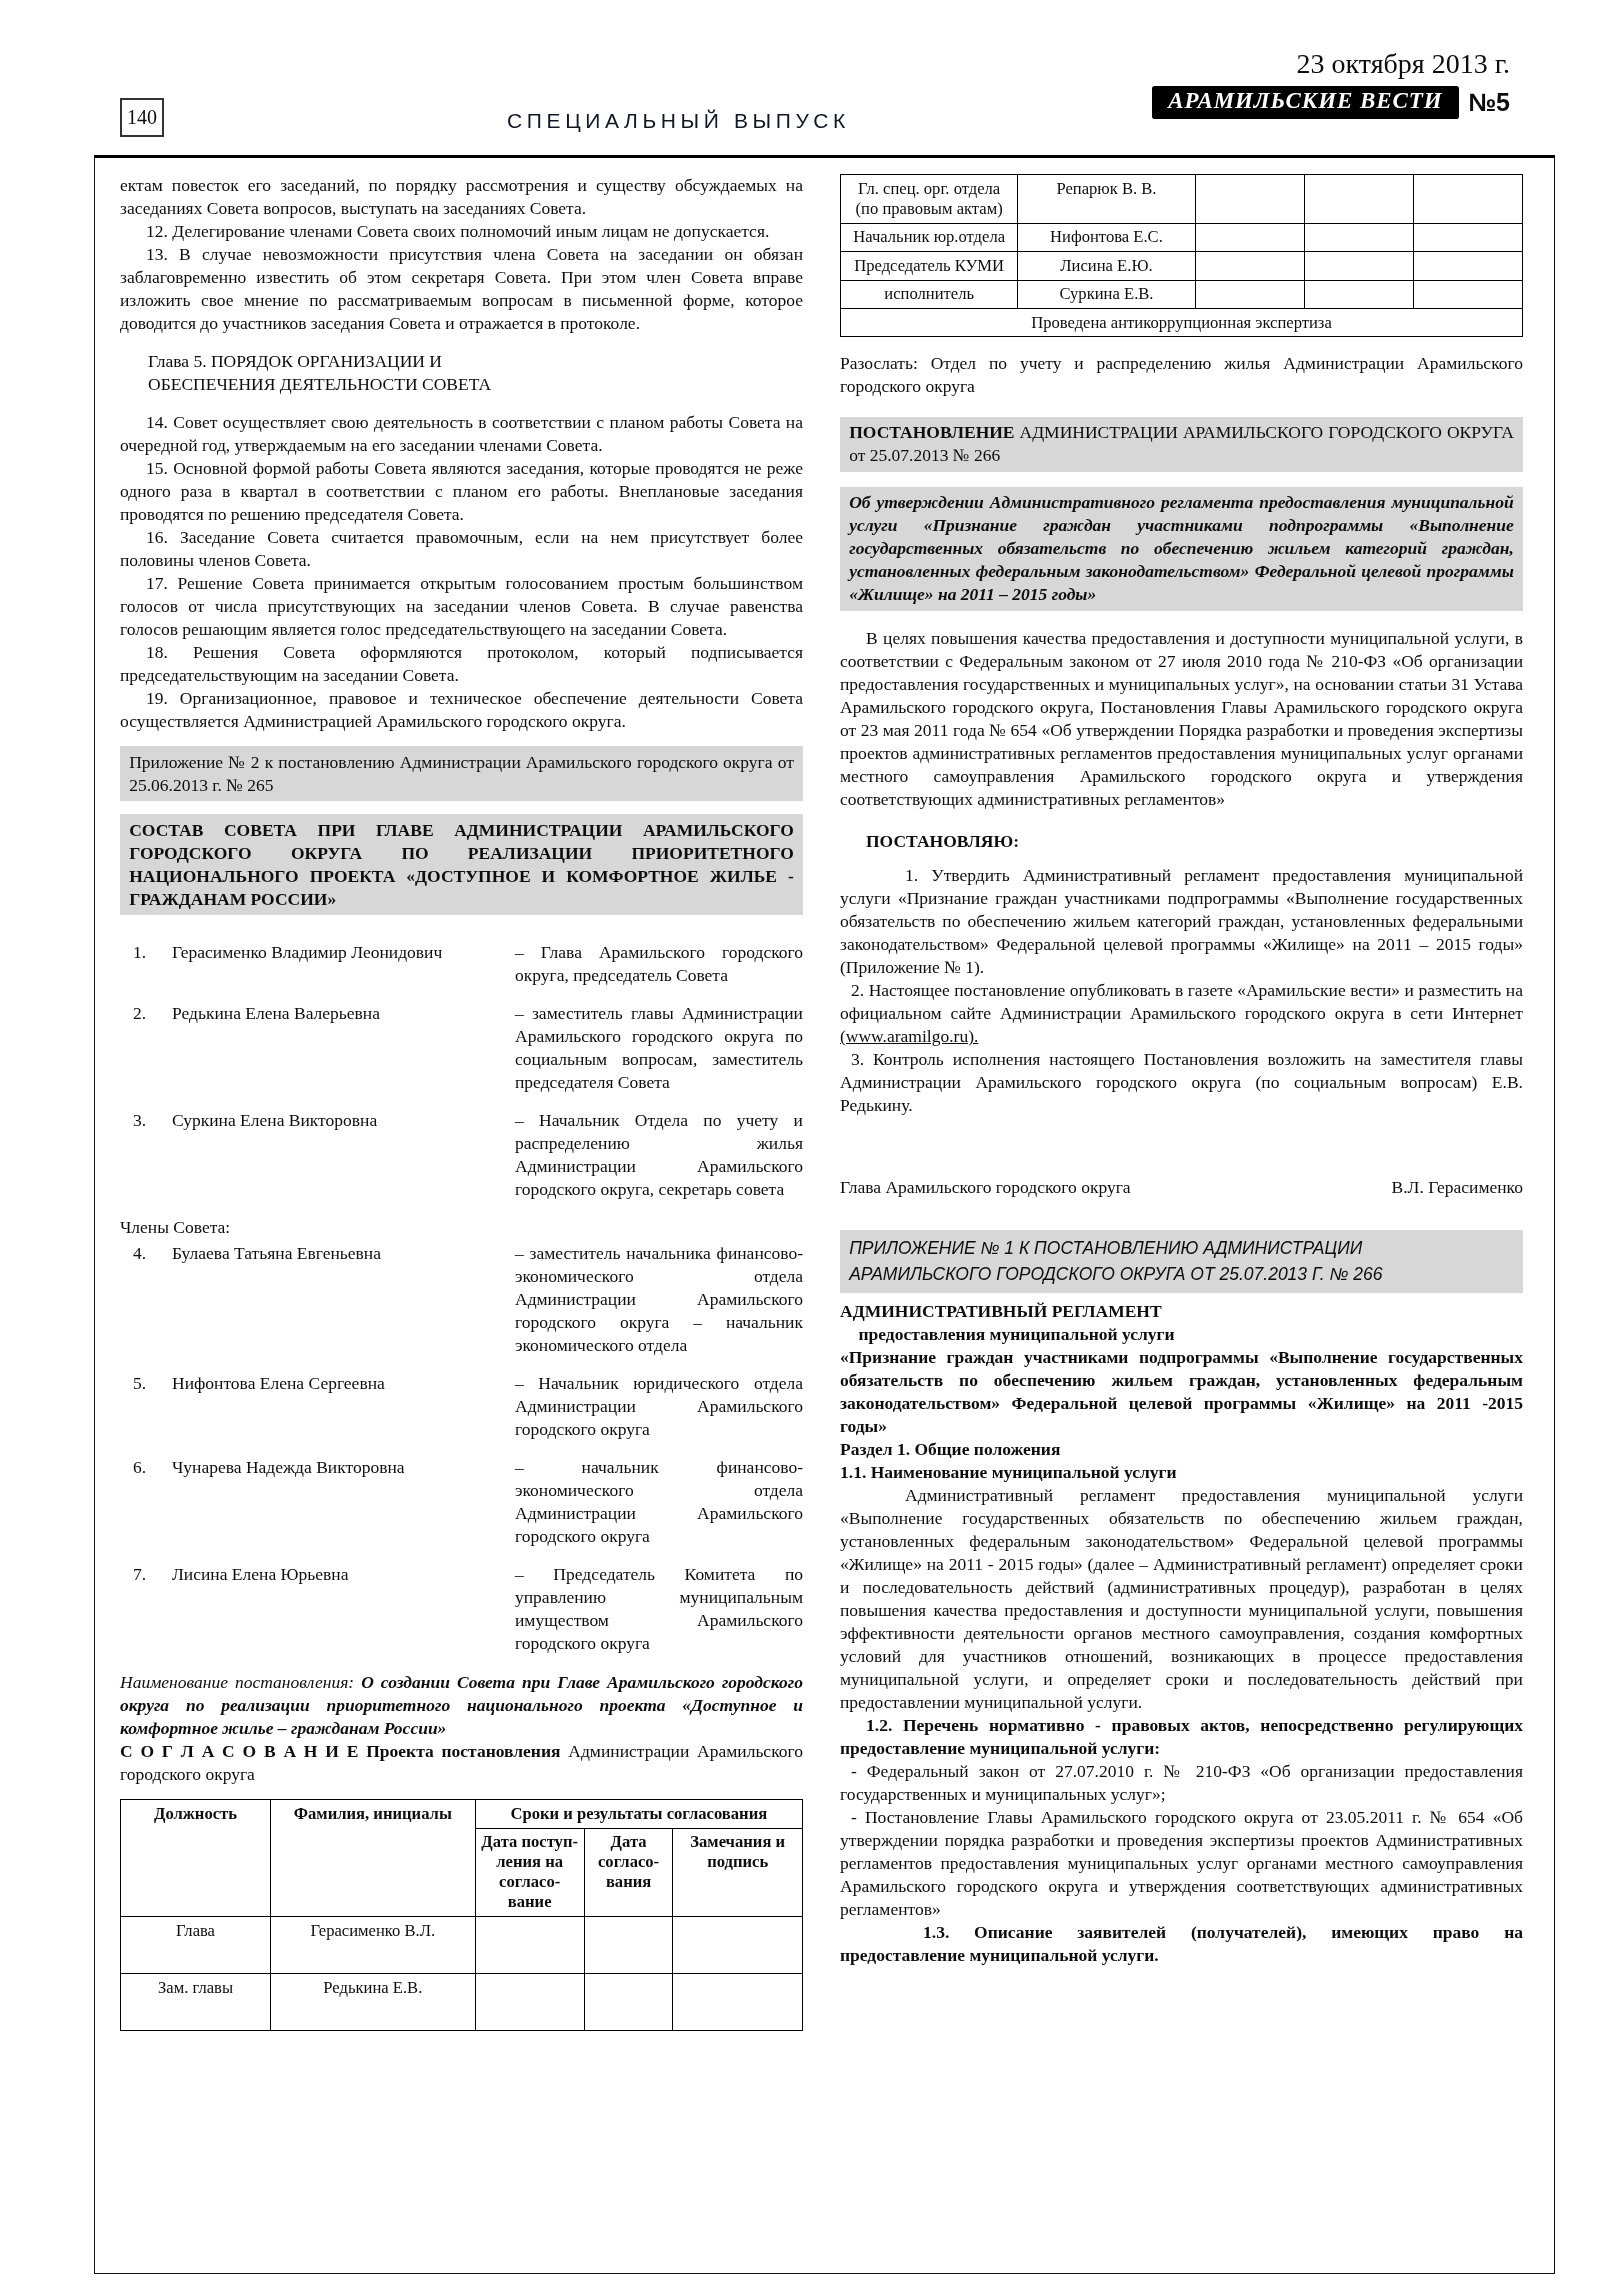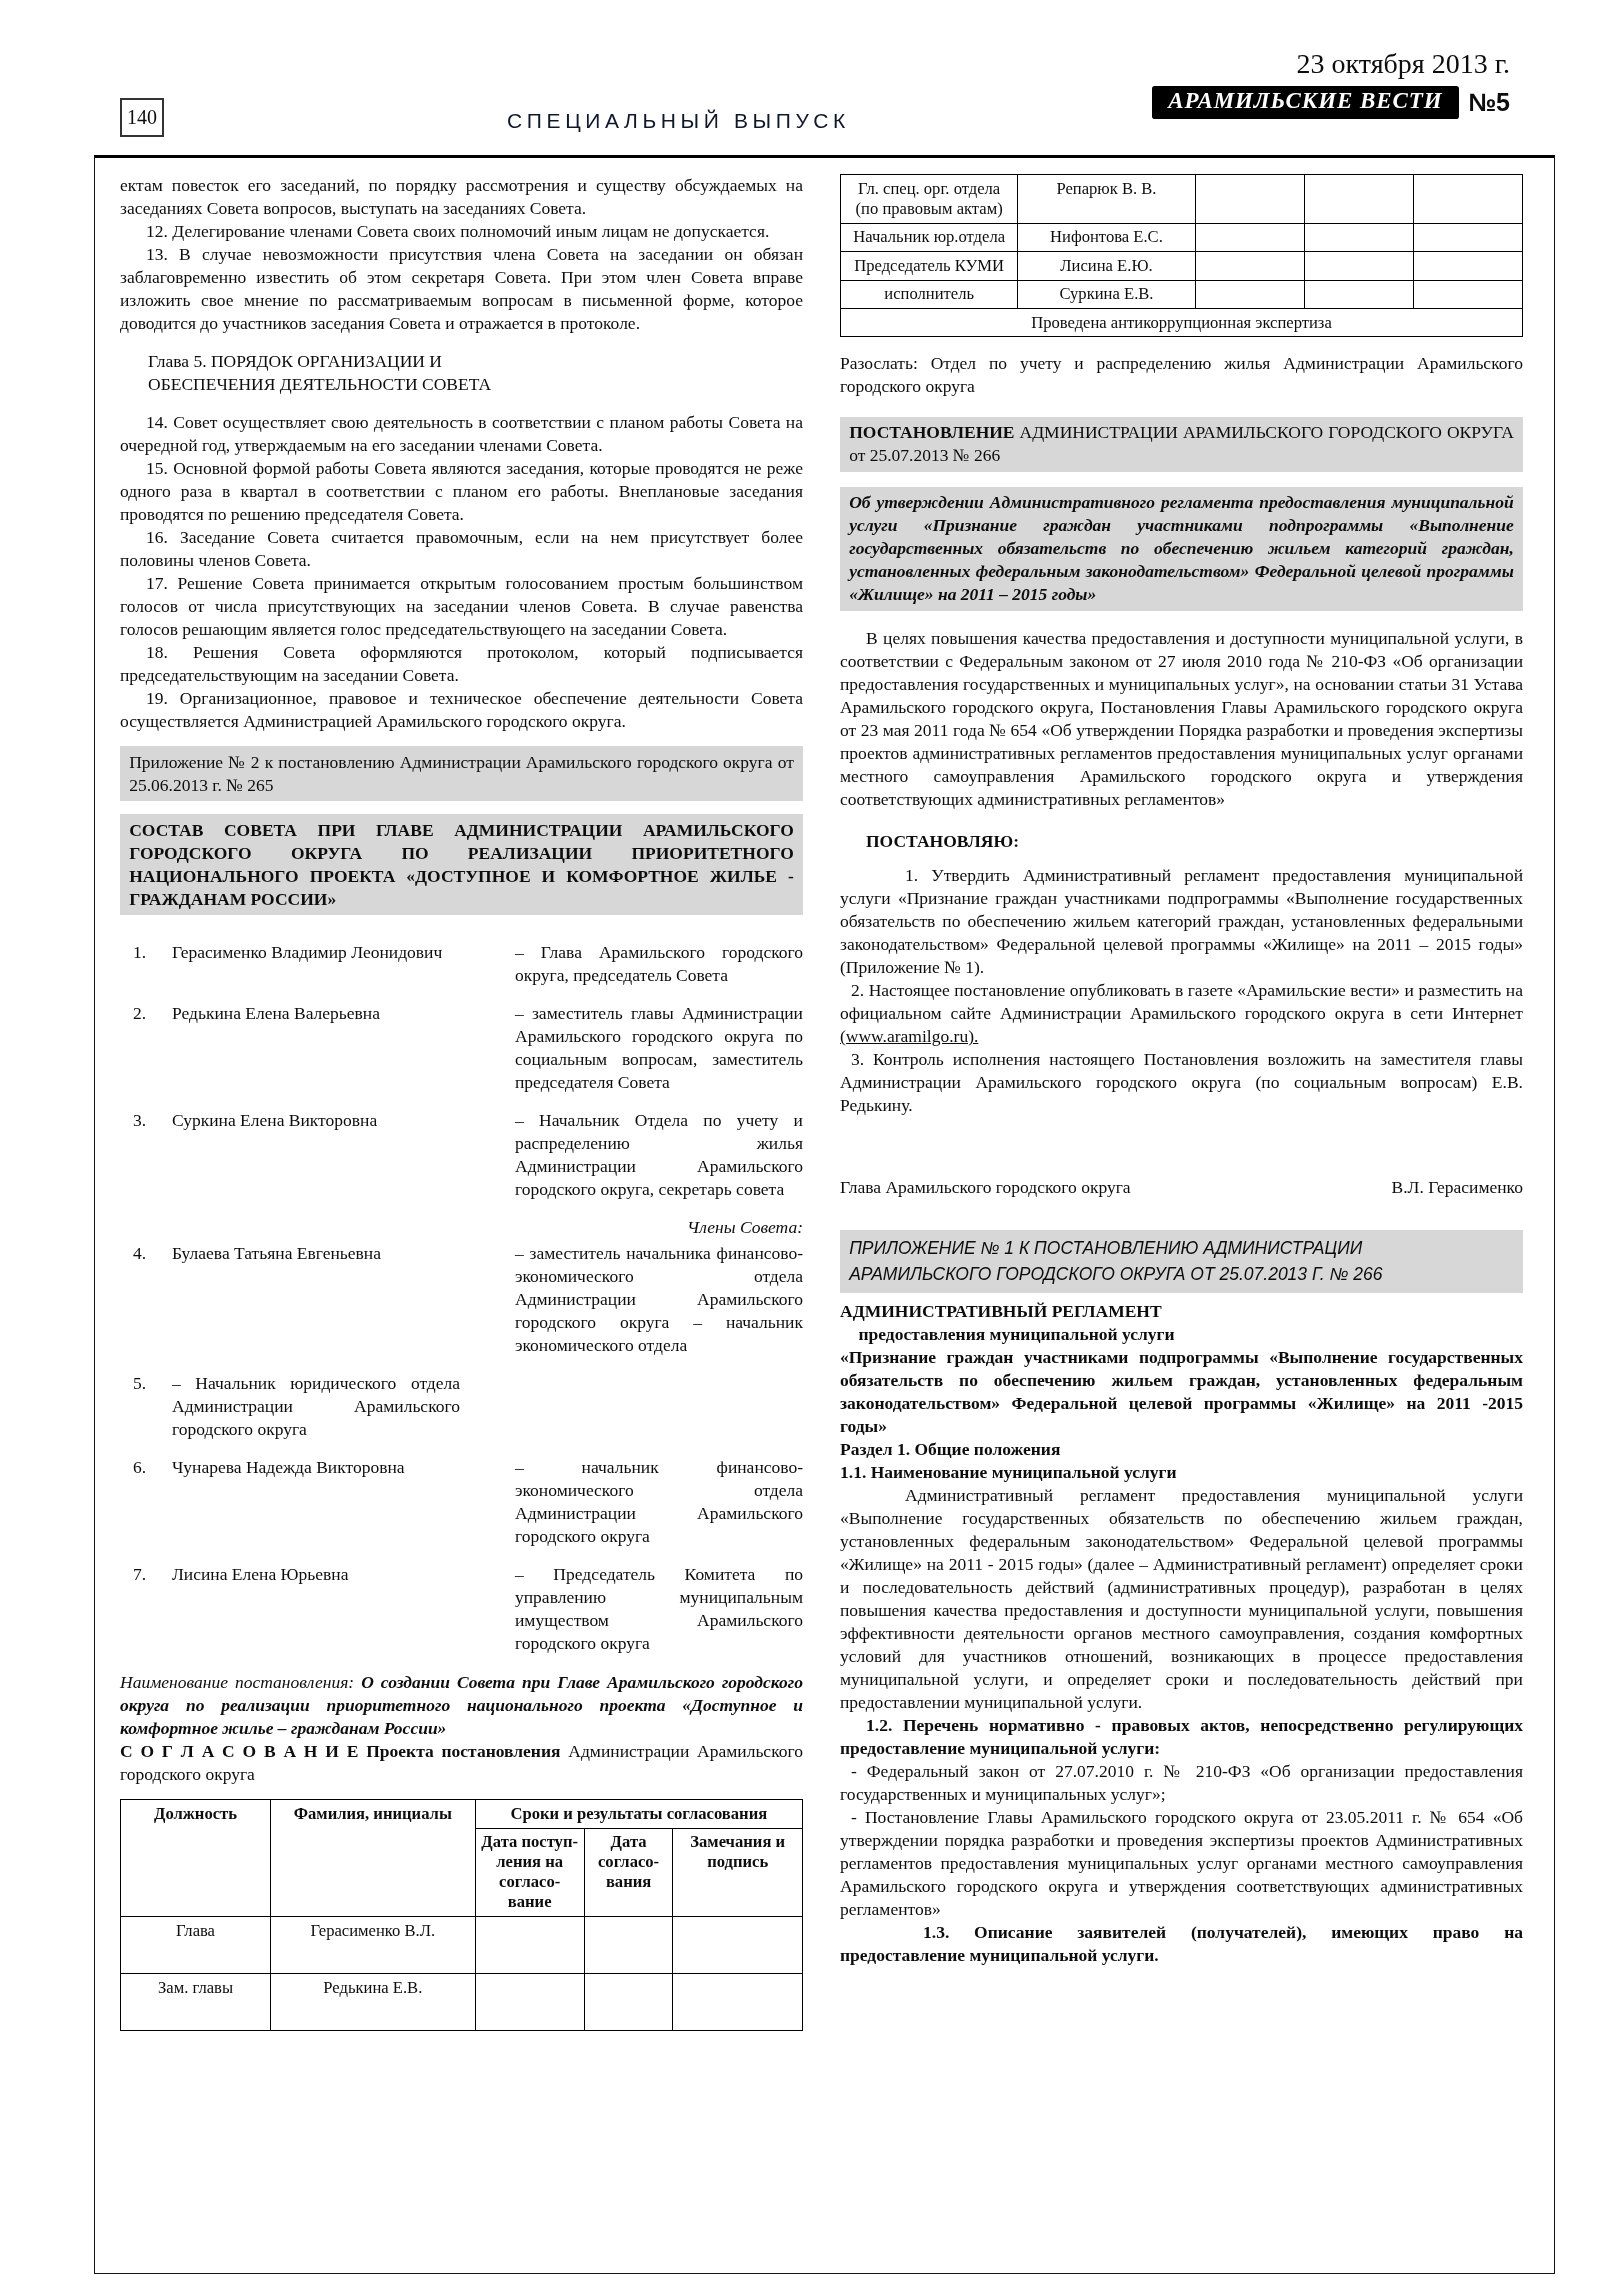--- a/index.html
+++ b/index.html
@@ -49,21 +49,21 @@
   .mt { margin-top:13px; }
   .mb { margin-bottom:13px; }
   
   .ch5 { margin:14.8px 0 14.8px 28px; }
   
   .members { margin-top:26px; }
   .member { display:flex; margin-bottom:14.8px; }
   .m-num  { width:52px; padding-left:13px; flex:0 0 52px; }
   .m-name { flex:1 1 auto; padding-right:13px; }
   .m-role { flex:0 0 288px; width:288px; text-align:justify; }
-  .members-heading { font-style:italic; margin:1.8px 0 3.7px;text-align:right; }
+  .members-heading { margin:1.8px 0 3.7px; }
   
   .agree { margin-top:16.6px; }
   
   table.doc-table { width:100%; border-collapse:collapse; margin-top:13px;
     font-size:16.6px; line-height:20px; }
   table.doc-table th, table.doc-table td {
     border:0.9px solid #000; padding:3.7px 5.5px; text-align:center; vertical-align:top; }
   table.doc-table th { font-weight:bold; }
   table.left-t col.c1{width:22%} table.left-t col.c2{width:30%}
   table.left-t col.c3{width:16%} table.left-t col.c4{width:13%} table.left-t col.c5{width:19%}
@@ -147,20 +147,21 @@
           <span class="m-role">– Начальник Отдела по учету и распределению жилья Администрации Арамильского городского округа, секретарь совета</span>
         </div>
         <div class="members-heading">Члены Совета:</div>
         <div class="member">
           <span class="m-num">4.</span>
           <span class="m-name">Булаева Татьяна Евгеньевна</span>
           <span class="m-role">– заместитель начальника финансово-экономического отдела Администрации Арамильского городского округа – начальник экономического отдела</span>
         </div>
         <div class="member">
           <span class="m-num">5.</span>
+          <span class="m-name">Нифонтова Елена Сергеевна</span>
           <span class="m-role">– Начальник юридического отдела Администрации  Арамильского городского округа</span>
         </div>
         <div class="member">
           <span class="m-num">6.</span>
           <span class="m-name">Чунарева Надежда Викторовна</span>
           <span class="m-role">– начальник финансово-экономического отдела Администрации Арамильского городского округа</span>
         </div>
         <div class="member">
           <span class="m-num">7.</span>
           <span class="m-name">Лисина Елена Юрьевна</span>

